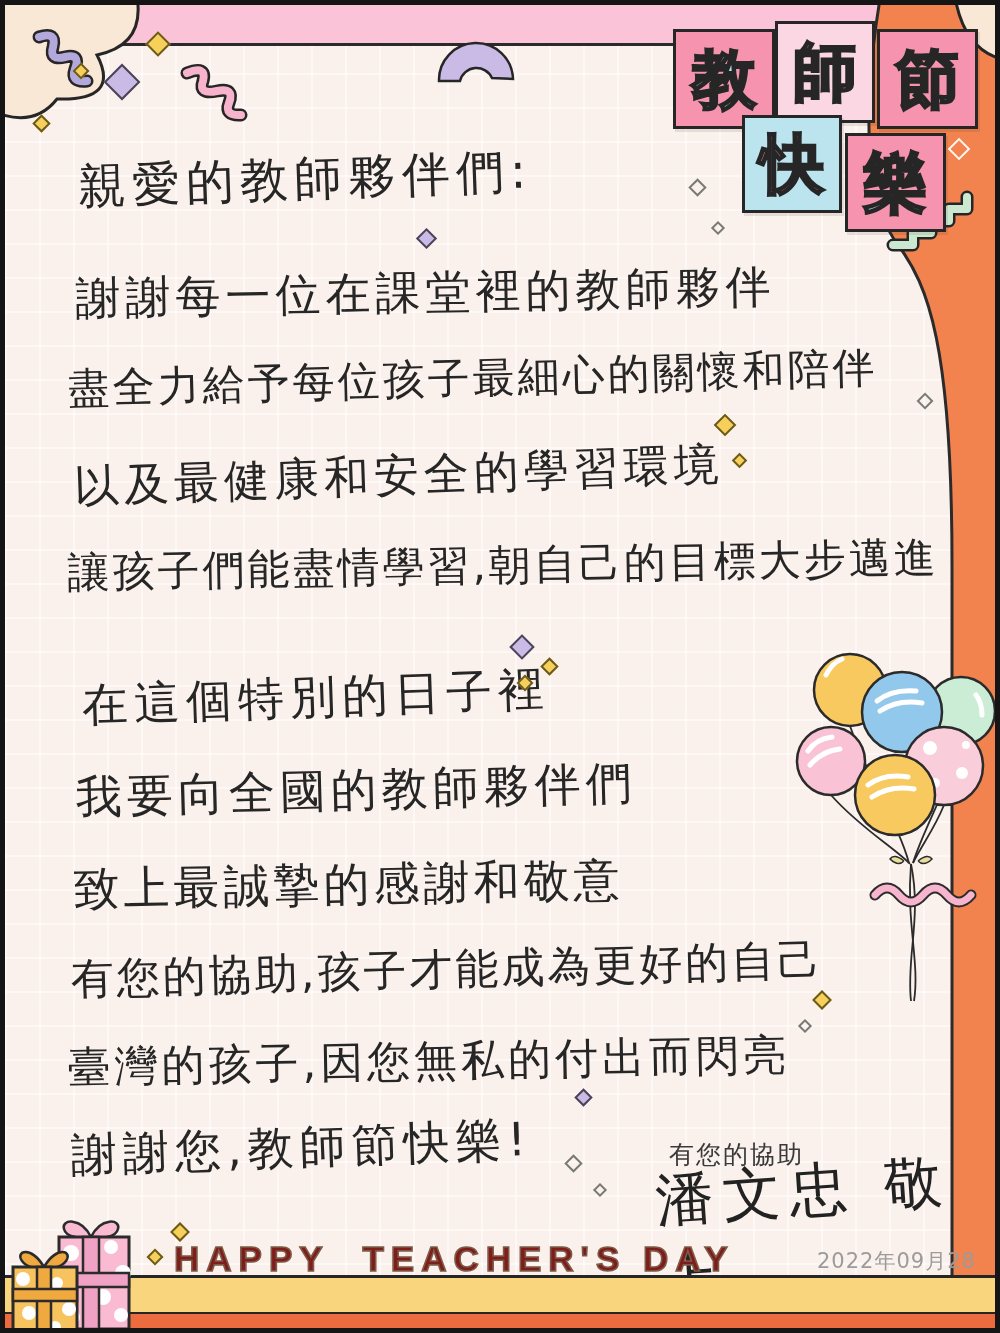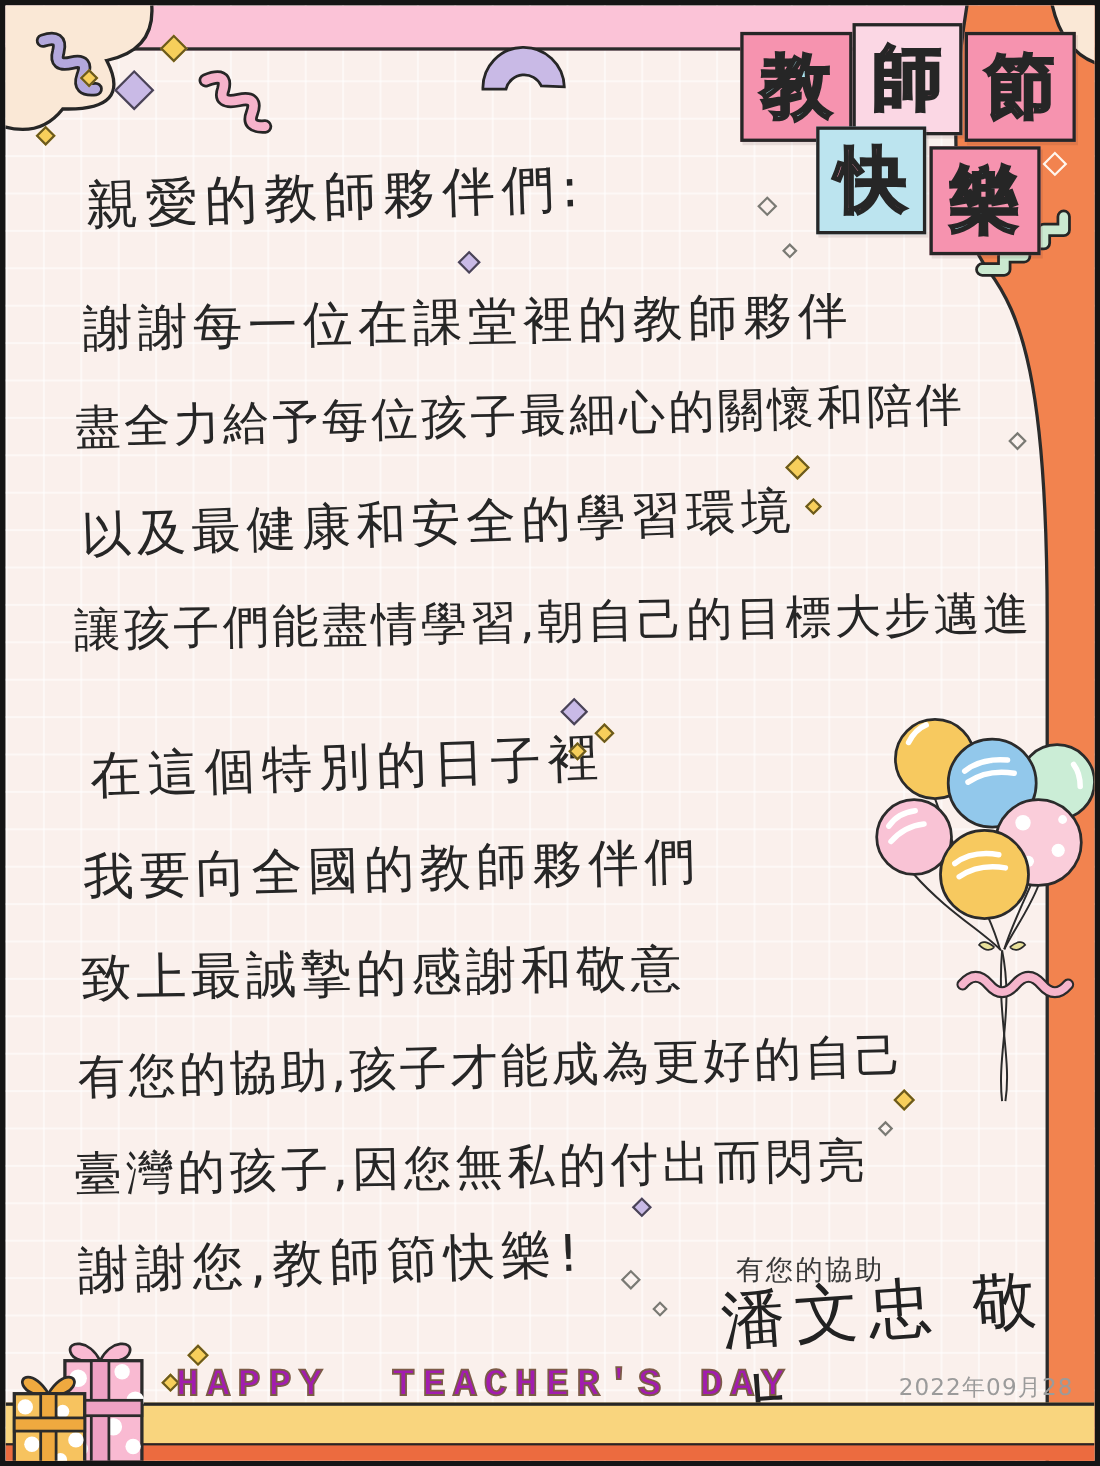--- a/index.html
+++ b/index.html
@@ -25,23 +25,23 @@
   .sig-title{position:absolute;left:664px;top:1133px;font-size:25px;letter-spacing:2px;
     color:#3a3a3a;z-index:5;}
   .sig-name{position:absolute;left:648px;top:1158px;font-size:58px;letter-spacing:9px;
     color:#222;transform:rotate(-4deg);transform-origin:left top;z-index:5;}
   .sig-date{position:absolute;left:812px;top:1242px;font-size:21px;letter-spacing:1px;
     color:#9B9B9B;z-index:5;}
   .band-yellow{position:absolute;left:0;top:1270px;width:100%;height:37px;background:#F9D57E;
     border-top:3px solid #262626;z-index:5;}
   .band-orange{position:absolute;left:0;top:1307px;width:100%;height:26px;background:#EC6B3F;
     border-top:2px solid #262626;z-index:5;}
-  .banner{position:absolute;left:155px;top:1234px;font-size:35px;font-weight:800;
-    letter-spacing:7px;color:#a21caf;-webkit-text-stroke:1.6px #7C5B47;z-index:6;
-    font-family:Liberation Mono, monospace;white-space:pre;}
+  .banner{position:absolute;left:169px;top:1234px;font-size:35px;font-weight:800;
+    letter-spacing:7px;color:#7f1d1d;-webkit-text-stroke:1.6px #7C5B47;z-index:6;
+    font-family:Liberation Sans, sans-serif;white-space:pre;}
 </style>
 </head>
 <body>
 
 <div id="canvas">
 
   <div class="grid"></div>
   <div class="band"></div>
 
   <svg class="svgabs" style="left:845px;top:0;z-index:2;" width="155" height="1333" viewBox="0 0 155 1333">

